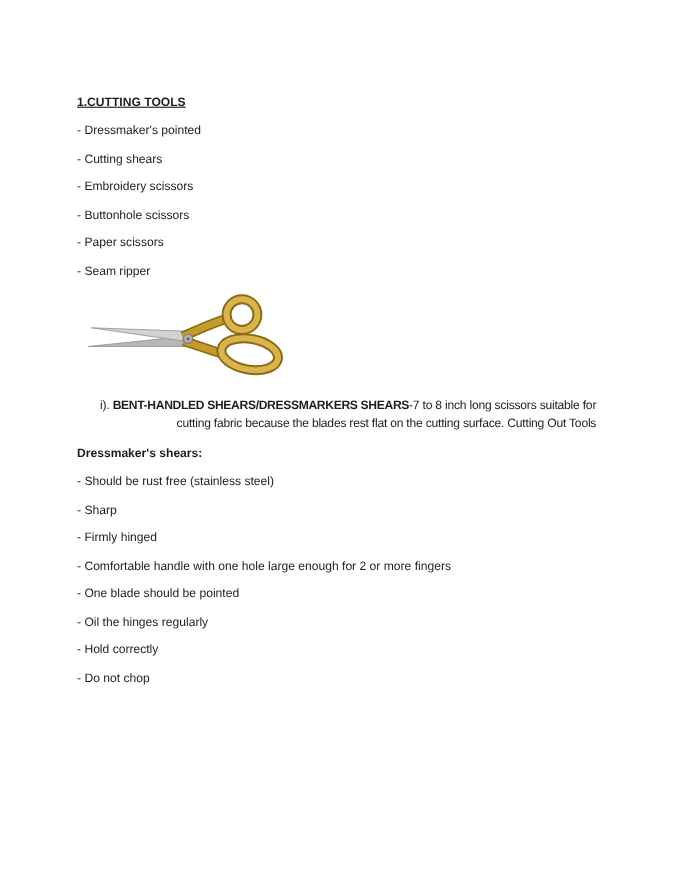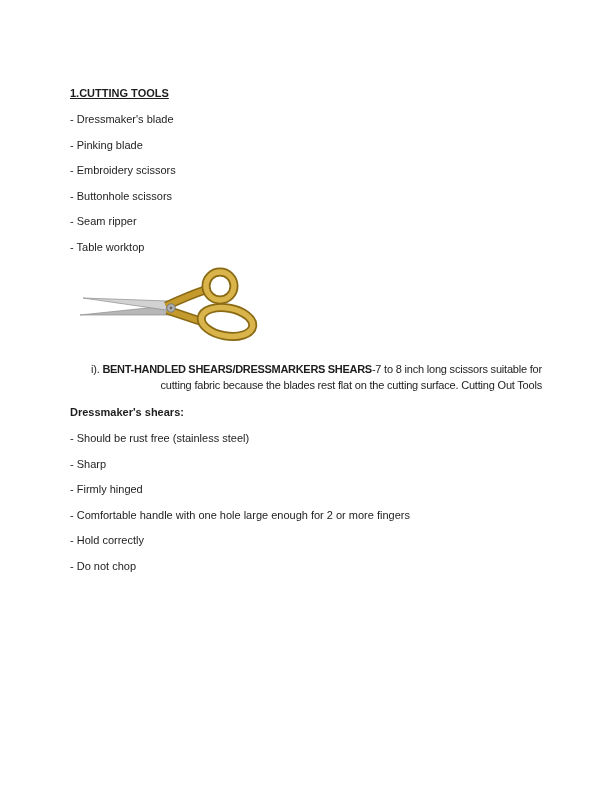--- a/index.html
+++ b/index.html
@@ -48,26 +48,26 @@
     margin: 0 0 12px 0;
   }
 </style>
 </head>
 <body>
 
 <div class="page">
 
   <p class="title">1.CUTTING TOOLS</p>
 
-  <p>- Dressmaker's blade</p>
-  <p>- Pinking blade</p>
+  <p>- Dressmaker's pointed</p>
+  <p>- Cutting shears</p>
   <p>- Embroidery scissors</p>
   <p>- Buttonhole scissors</p>
+  <p>- Paper scissors</p>
   <p>- Seam ripper</p>
-  <p>- Table worktop</p>
 
   <div class="figure">
     <svg width="185" height="80" viewBox="0 0 185 80">
 
       <polygon points="2,50 88,41 92,50" fill="#b7b7b7" stroke="#8d8d8d" stroke-width="0.7"></polygon>
 
       <polygon points="5,33 90,36 88,45" fill="#d2d2d2" stroke="#8d8d8d" stroke-width="0.7"></polygon>
 
       <path d="M88,41 Q112,30 127,25" fill="none" stroke="#8a6a15" stroke-width="9"></path>
       <path d="M88,41 Q112,30 127,25" fill="none" stroke="#c49a2c" stroke-width="6"></path>
@@ -87,16 +87,18 @@
   </div>
 
   <p class="para"><span>i). </span><strong>BENT-HANDLED SHEARS/DRESSMARKERS SHEARS</strong><span>-7 to 8 inch long scissors suitable for cutting fabric because the blades rest flat on the cutting surface. Cutting Out Tools</span></p>
 
   <p class="subheading">Dressmaker's shears:</p>
 
   <p>- Should be rust free (stainless steel)</p>
   <p>- Sharp</p>
   <p>- Firmly hinged</p>
   <p>- Comfortable handle with one hole large enough for 2 or more fingers</p>
+  <p>- One blade should be pointed</p>
+  <p>- Oil the hinges regularly</p>
   <p>- Hold correctly</p>
   <p>- Do not chop</p>
 
 </div>
 
 </body></html>

